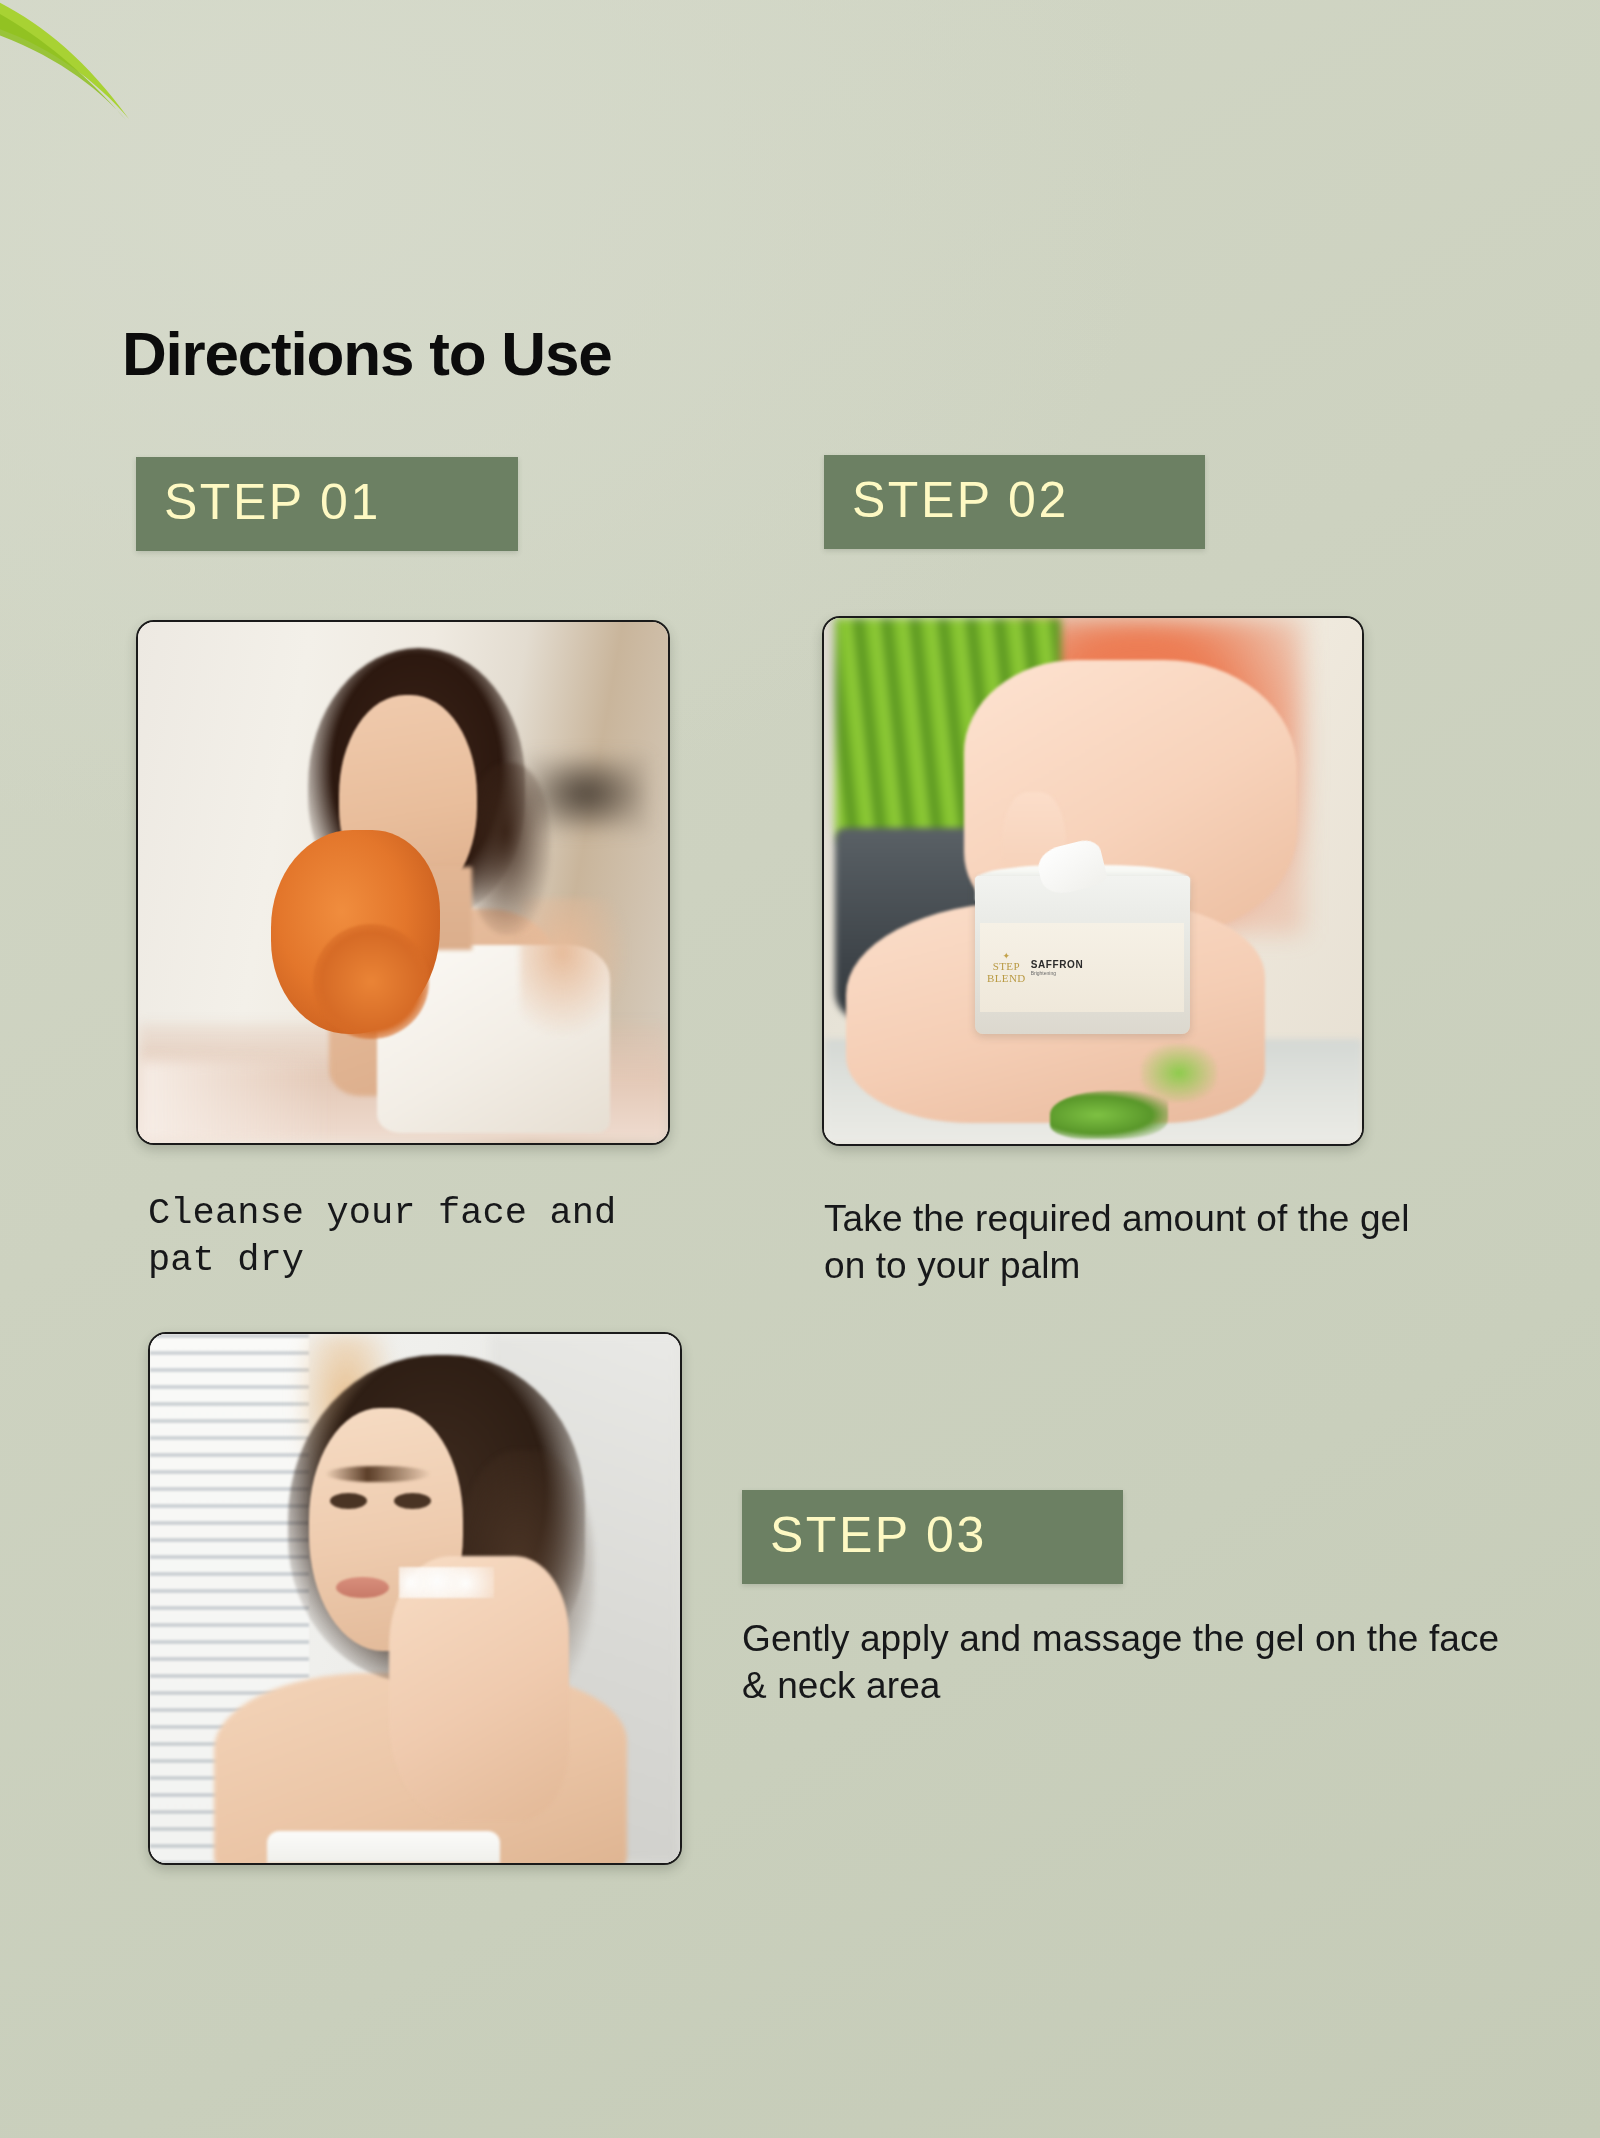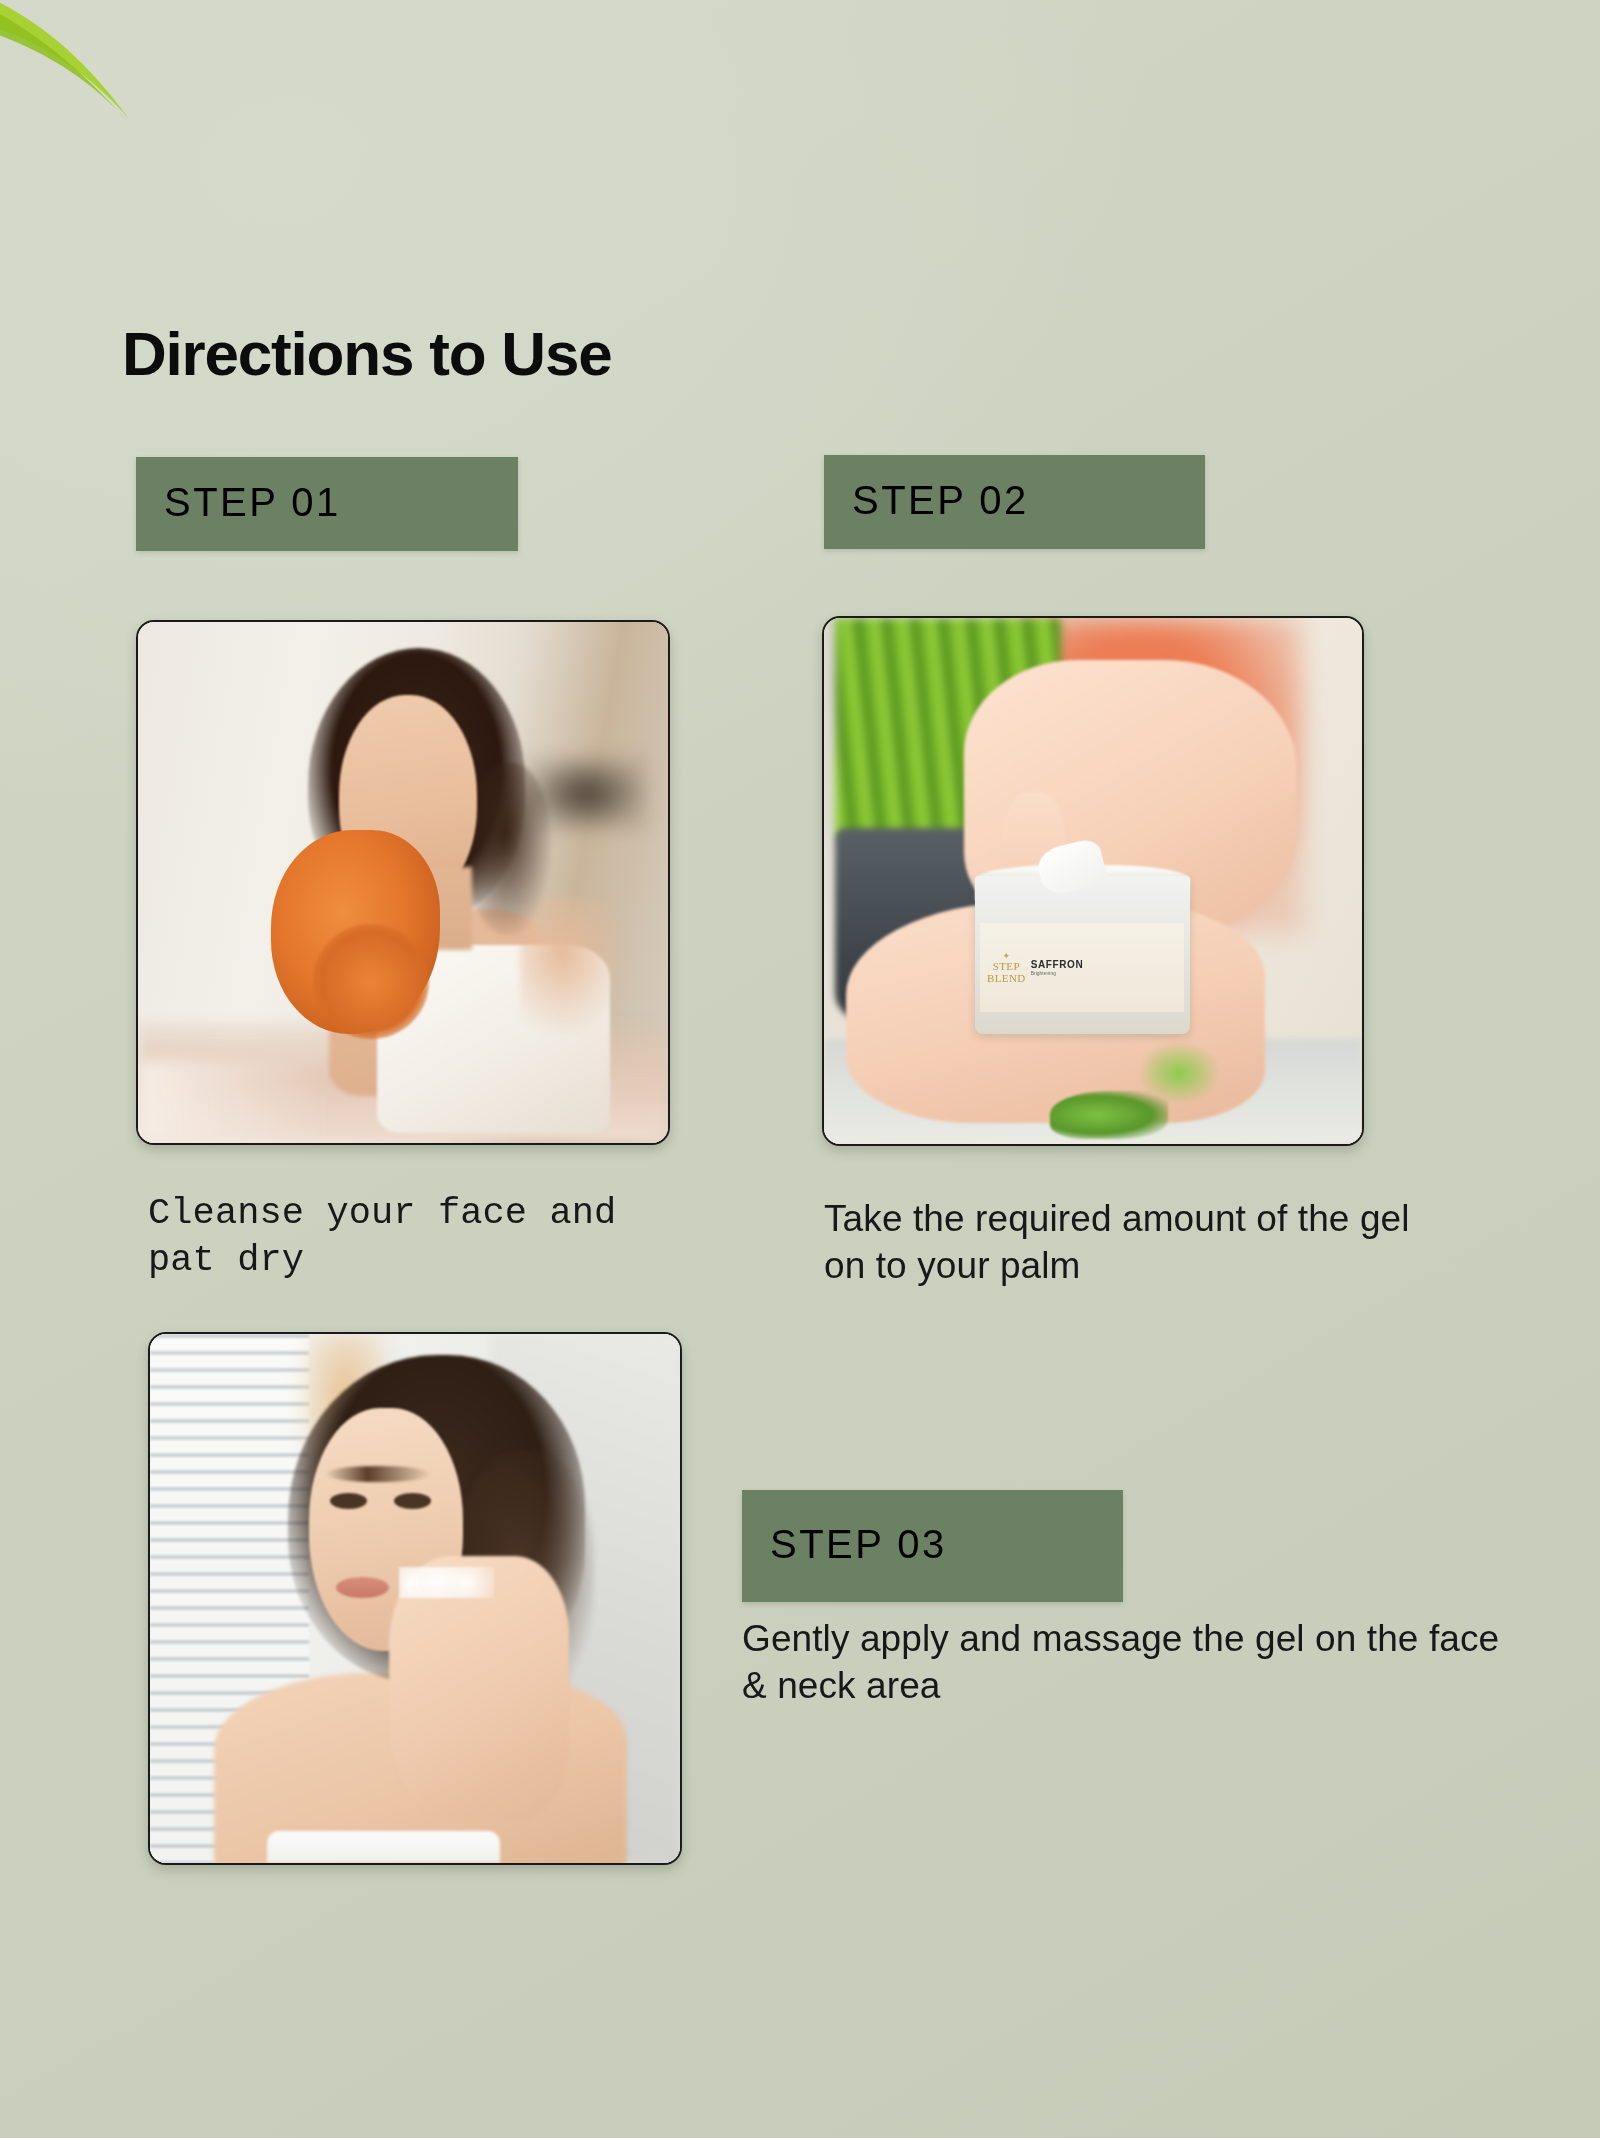--- a/index.html
+++ b/index.html
@@ -38,31 +38,31 @@
 
   
   .step-band{
     position:absolute;
     background:#6C8063;
     display:flex; align-items:center;
     padding-left:28px;
     box-shadow:0 2px 5px rgba(60,70,55,.18);
   }
   .step-band .step-text{
-    color:#000000;
-    font-size:40px;
+    color:#fef9c3;
+    font-size:50px;
     font-weight:300;
     letter-spacing:2.5px;
     line-height:1;
     transform:translateY(-2px);
   }
 
   #band-1{ left:136px; top:457px; width:382px; height:94px; }
   #band-2{ left:824px; top:455px; width:381px; height:94px;text-align:center; }
-  #band-3{ left:742px; top:1490px; width:381px; height:112px; }
+  #band-3{ left:742px; top:1490px; width:381px; height:94px; }
 
   
   .photo-card{
     position:absolute;
     border:2px solid #1A1A1A;
     border-radius:18px;
     overflow:hidden;
     background:#E9E6DF;
     box-shadow:0 5px 12px rgba(40,48,36,.22);
   }

